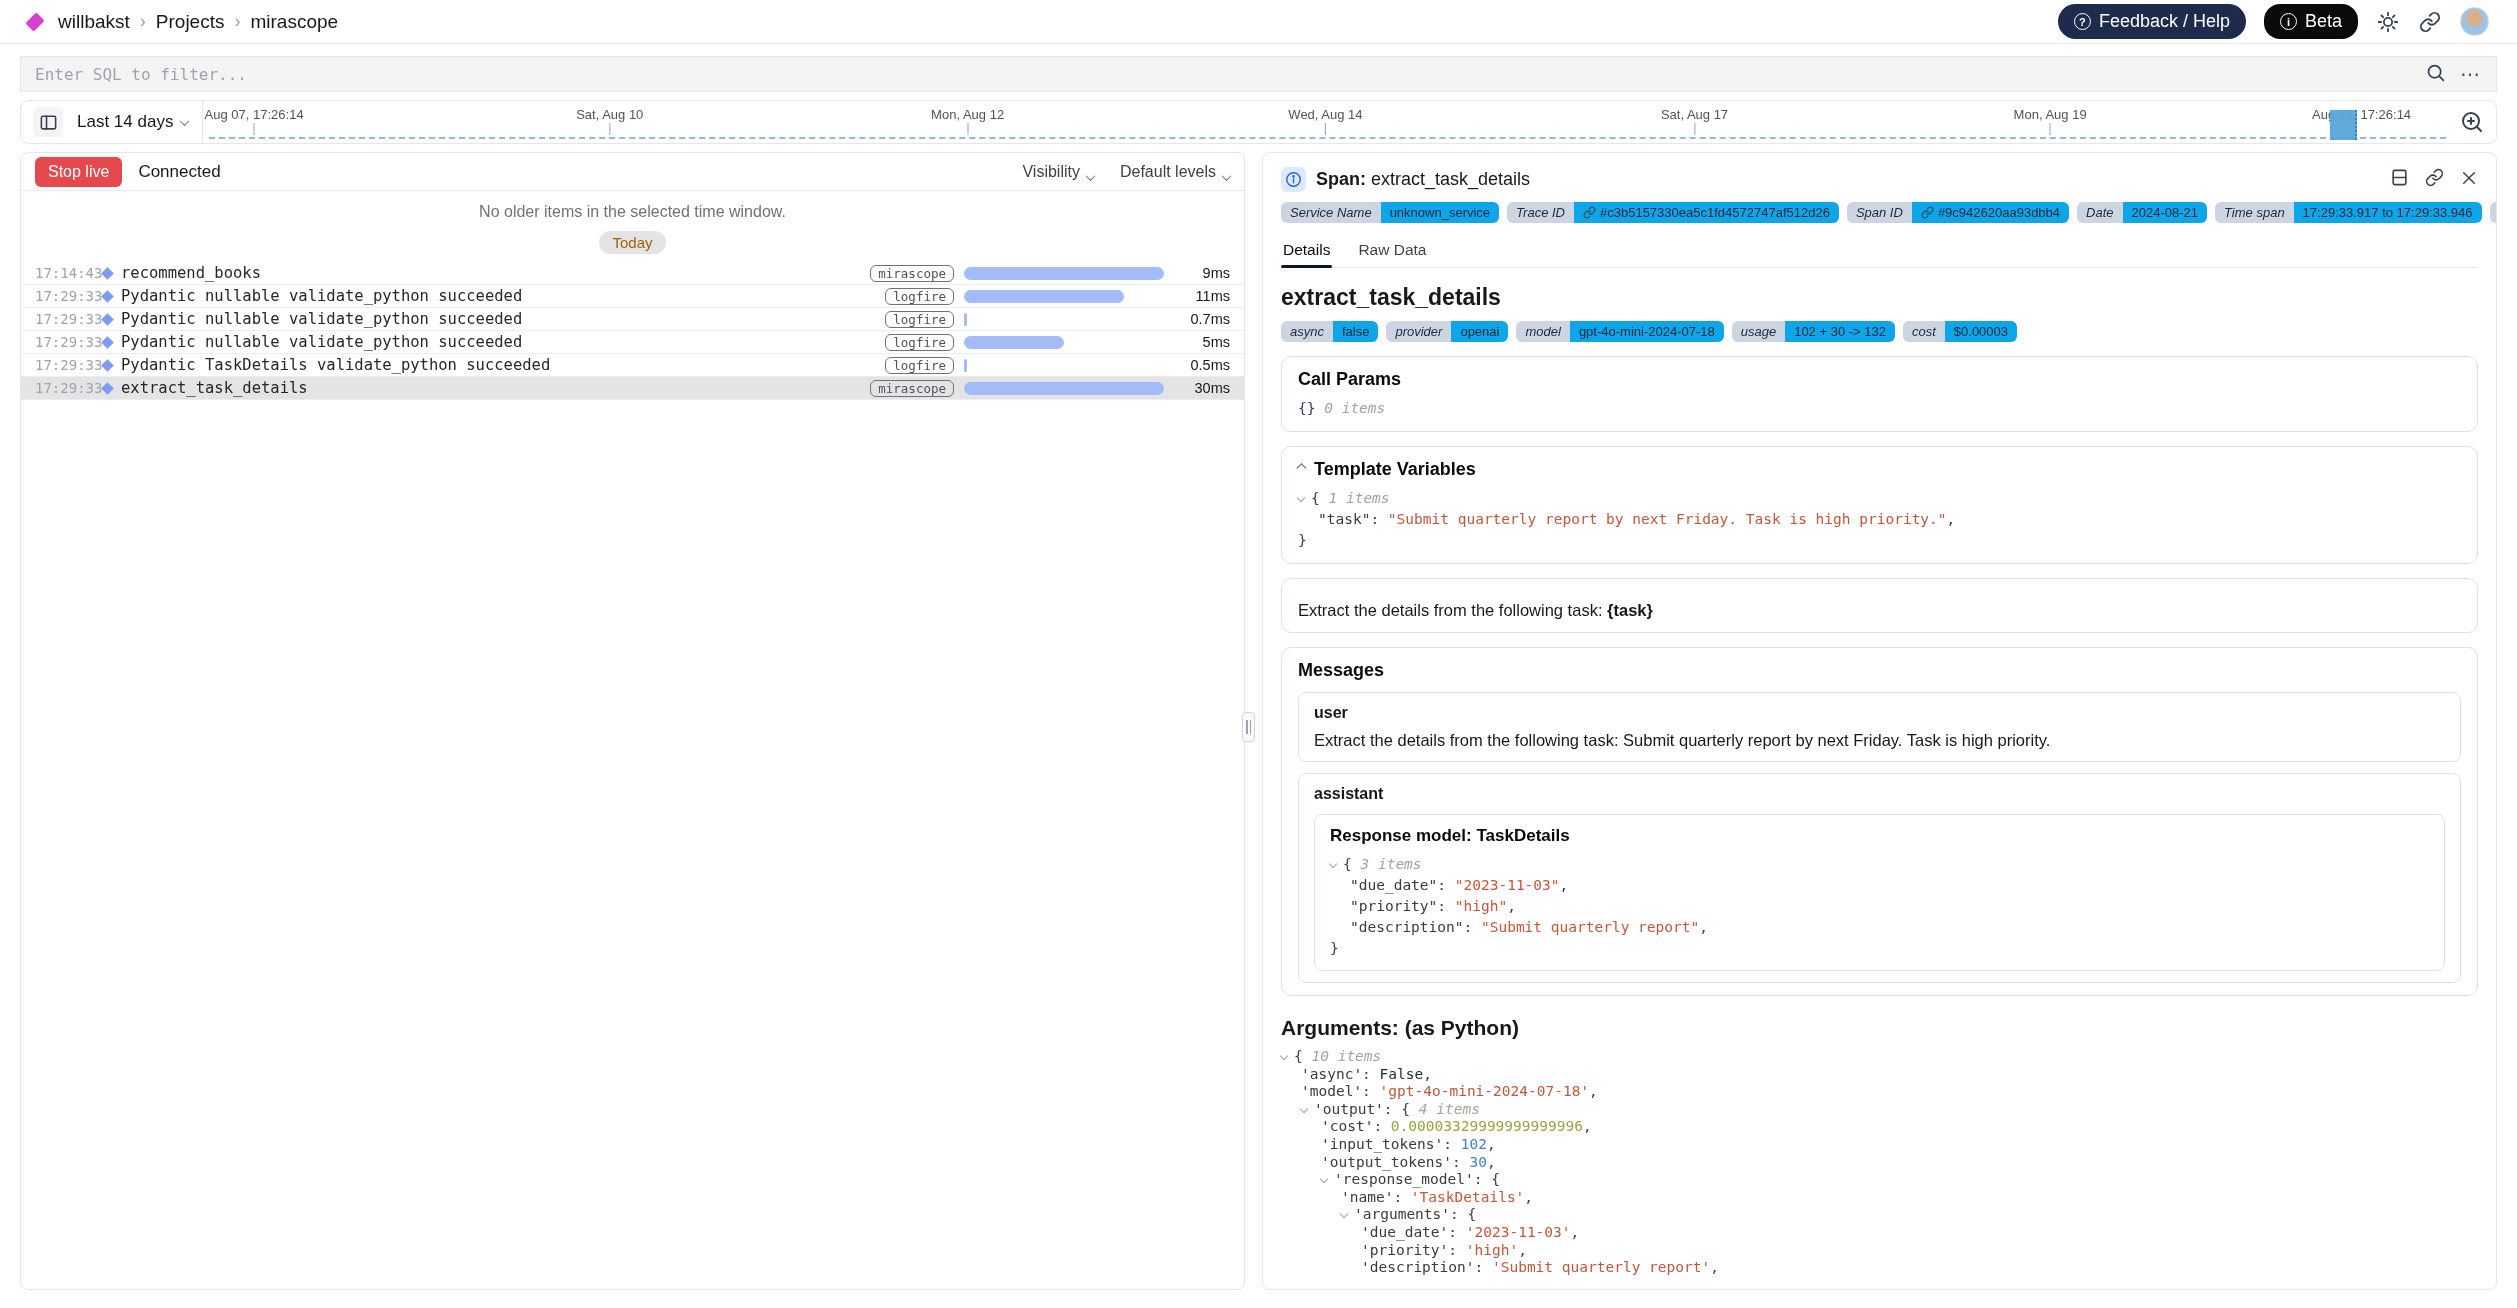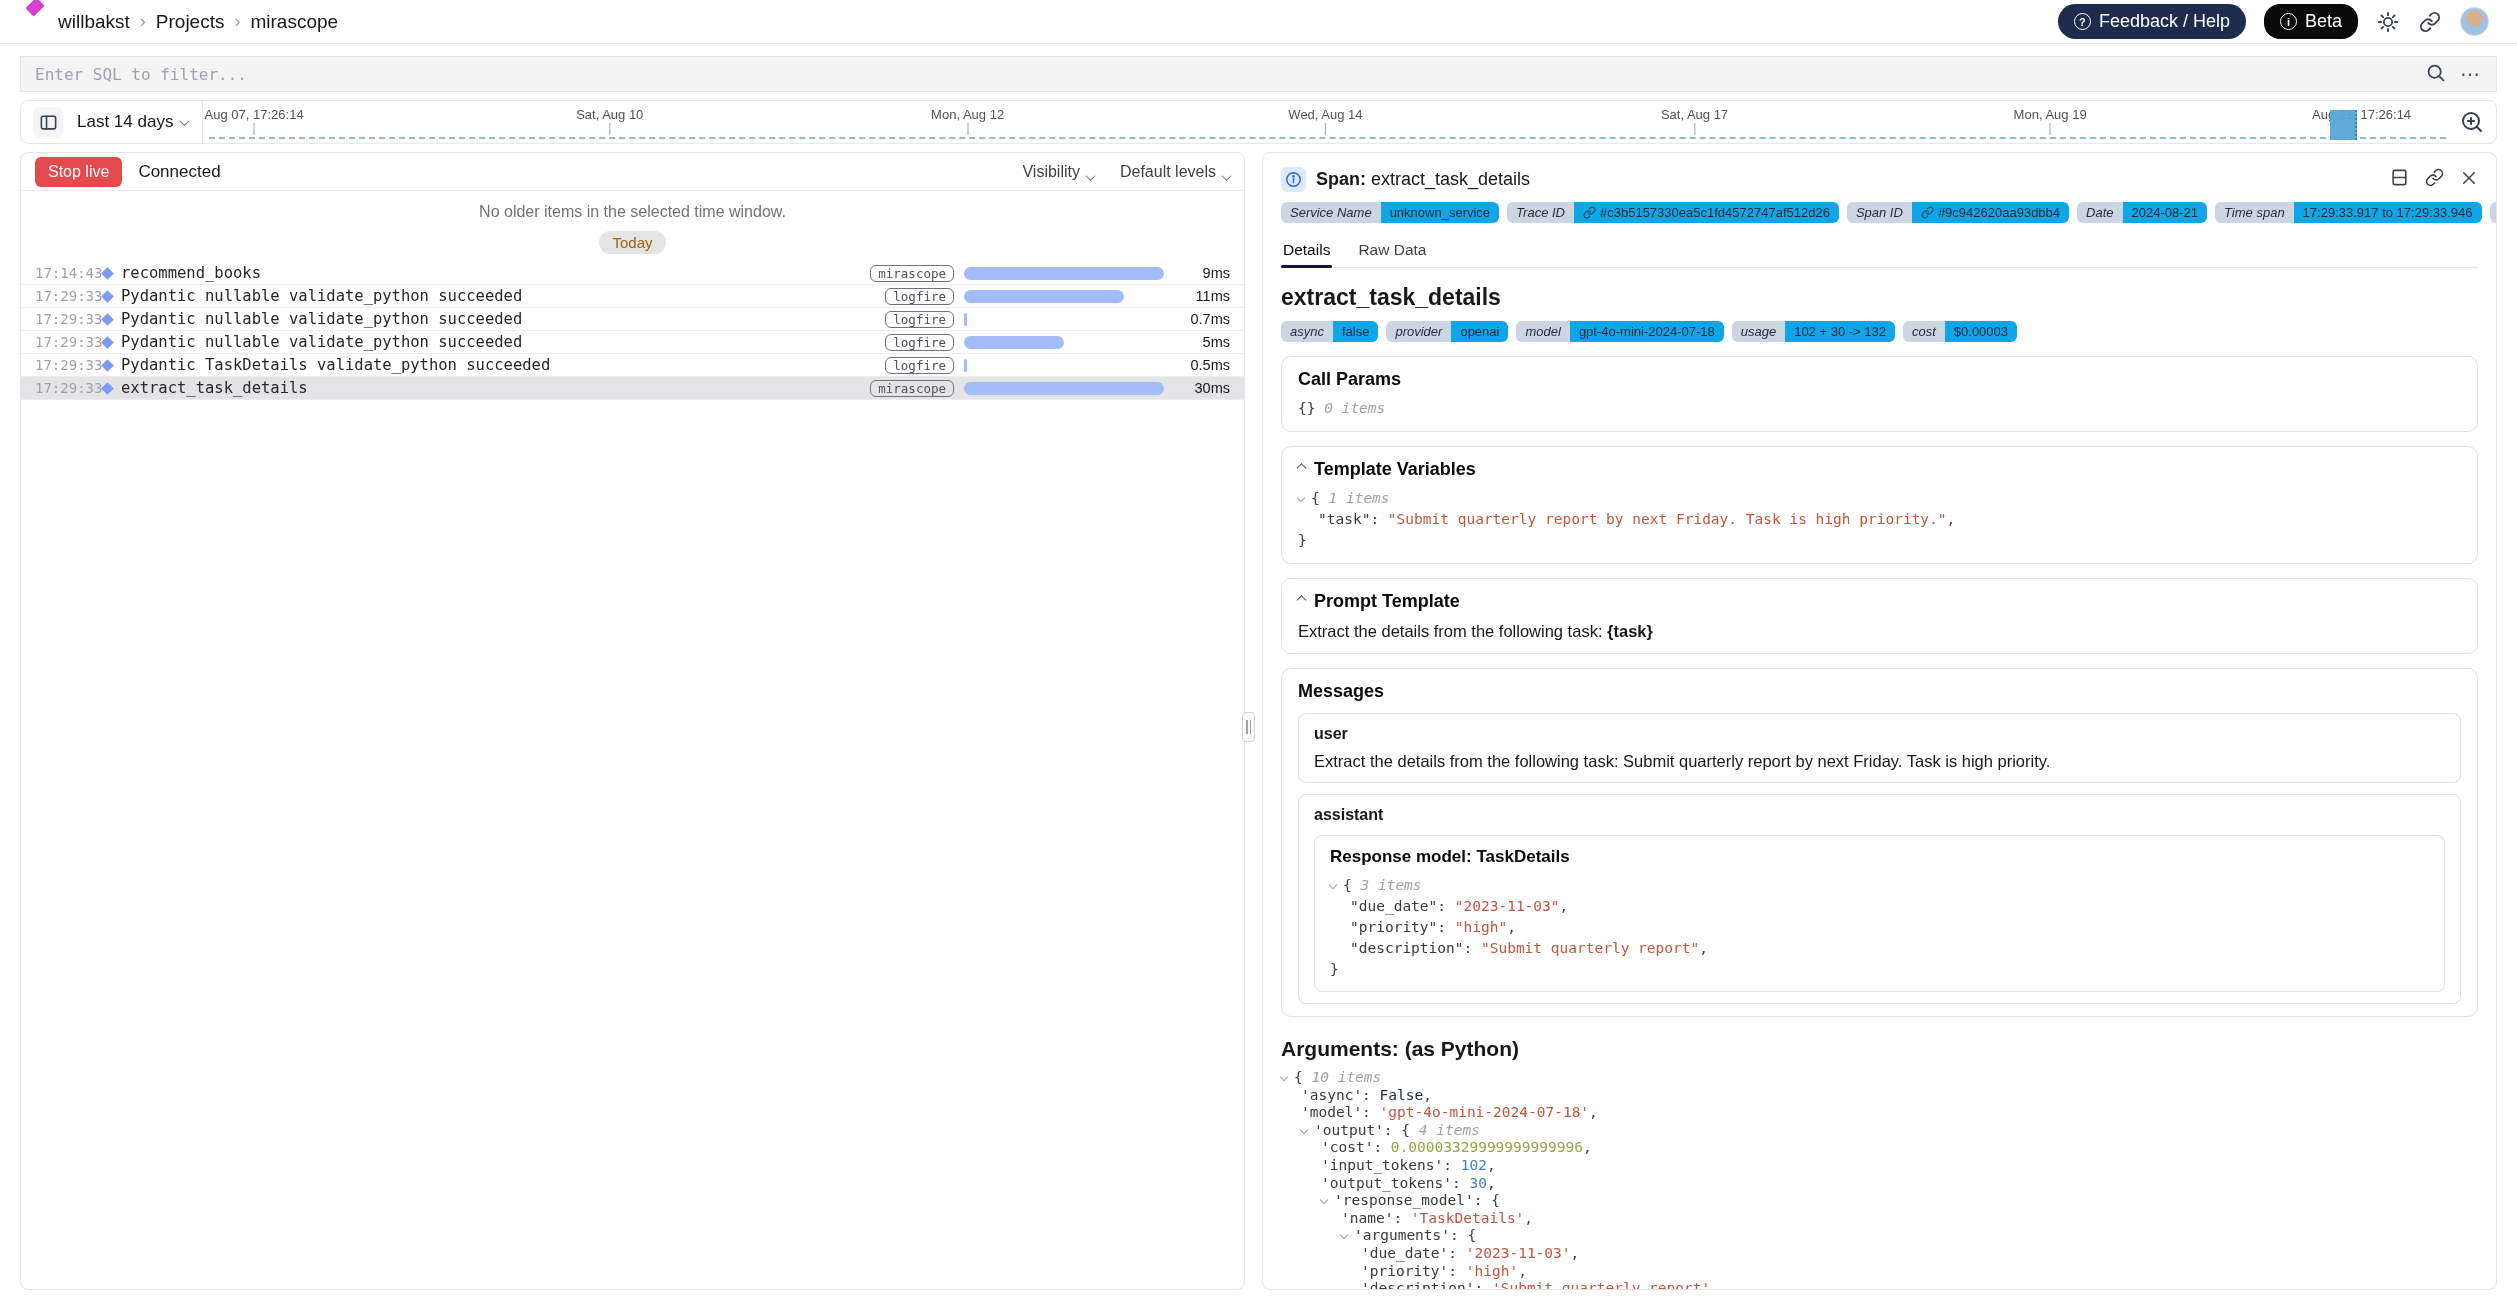--- a/index.html
+++ b/index.html
@@ -1,20 +1,20 @@
 <!DOCTYPE html>
 <html><head>
 <meta charset="utf-8">
 <style>
   * { margin:0; padding:0; box-sizing:border-box; }
   html,body { width:2517px; height:1308px; overflow:hidden; background:#fff;
     font-family:"Liberation Sans", sans-serif; color:#18181b; }
 
   
-  .hdr { height:44px; display:flex; padding:0 28px;
+  .hdr { height:44px; display:flex; align-items:center; padding:0 28px;
     border-bottom:1px solid #e5e6ea; background:#fff; position:relative; }
   .logo { width:14px; height:14px; background:#d63fd0; transform:rotate(45deg) scale(0.85,1.1); margin-right:16px; border-radius:2px; }
   .crumbs { display:flex; align-items:center; gap:10px; font-size:19px; color:#18181b; }
   .crumb-sep { color:#a1a1aa; font-size:18px; }
   .navtabs { position:absolute; left:990px; display:flex; gap:44px; height:44px; align-items:center; }
   .navtab { font-size:20px; color:#3f3f46; height:44px; display:flex; align-items:center; cursor:pointer; position:relative; }
   .navtab.active { color:#09090b; }
   .navtab.active::after { content:""; position:absolute; left:-6px; right:-6px; bottom:0; height:4px; background:#1e293b; border-radius:2px; }
   .hdr-right { margin-left:auto; display:flex; align-items:center; gap:18px; }
   .pillbtn { display:flex; align-items:center; gap:8px; color:#fff; font-size:18px;
@@ -427,24 +427,20 @@
           <span>Template Variables</span>
         </div>
       <div class="jlines">
           <div class="jline" style="padding-left: 0px;"><span class="tk-chev"></span><span class="tk-punct">{</span><span class="tk-count"> 1 items</span></div>
           <div class="jline" style="padding-left: 20px;"><span class="tk-key">"task"</span><span class="tk-punct">: </span><span class="tk-str">"Submit quarterly report by next Friday. Task is high priority."</span><span class="tk-punct">,</span></div>
           <div class="jline" style="padding-left: 0px;"><span class="tk-punct">}</span></div>
         </div>
     </div>
 
     <div class="card">
-      <div class="ctitle">
-          <span class="chev up"></span>
-          <span>Prompt Template</span>
-        </div>
       <div class="prompt-body"><span>Extract the details from the following task: </span><b>{task}</b></div>
     </div>
 
     <div class="card">
       <div class="ctitle">
           <span>Messages</span>
         </div>
       <div class="inner-card">
         <div class="role">user</div>
         <div class="msgbody">Extract the details from the following task: Submit quarterly report by next Friday. Task is high priority.</div>

